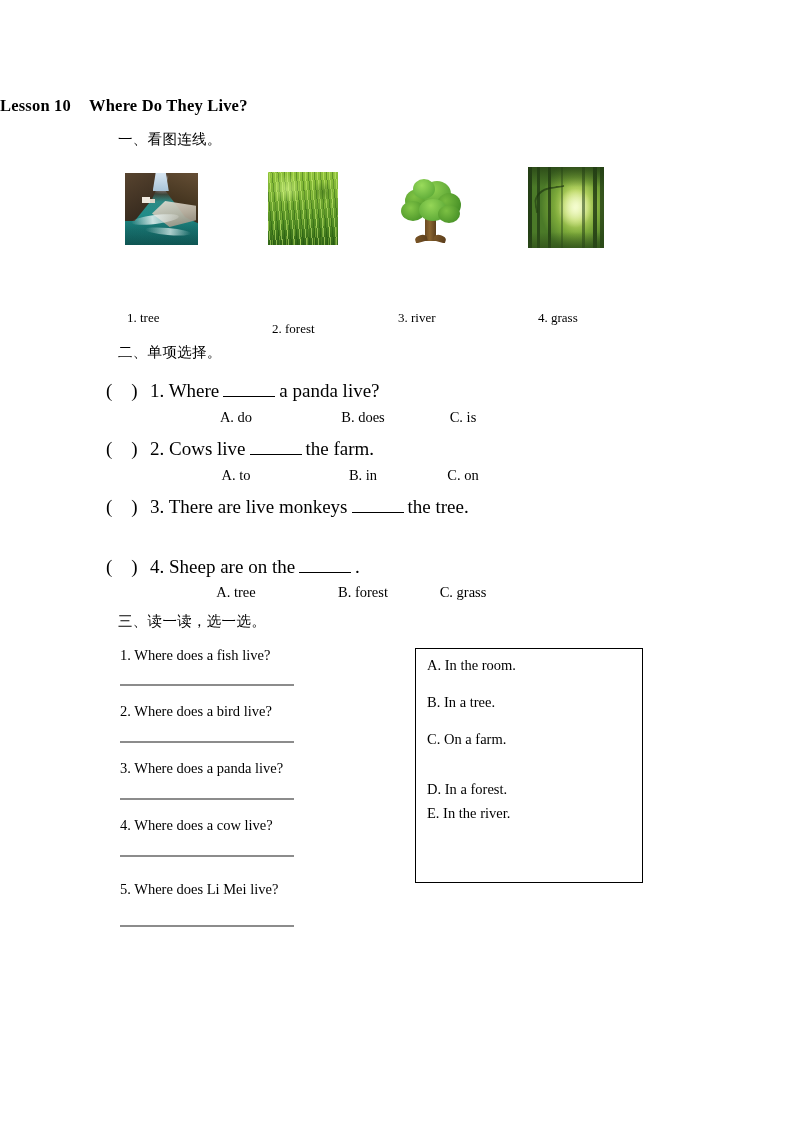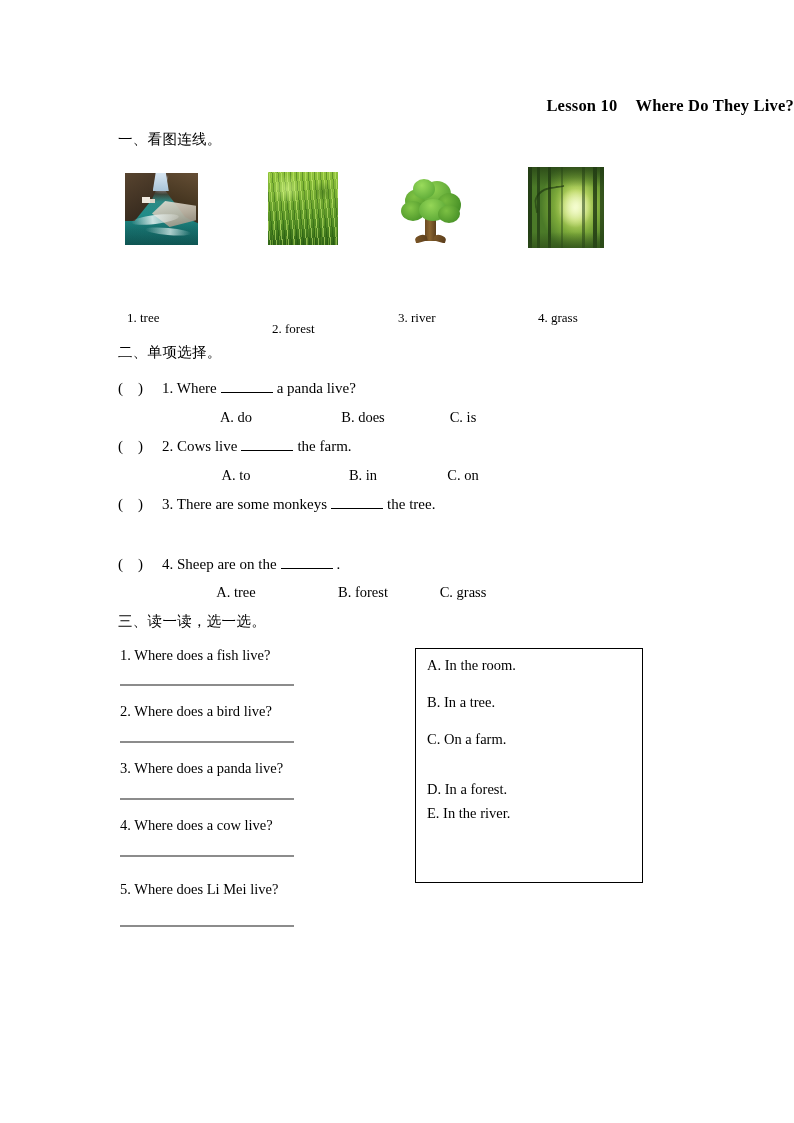--- a/index.html
+++ b/index.html
@@ -20,21 +20,21 @@
     left: 0; top: 0;
     width: 794px;
     height: 1123px;
   }
 
   
   .title {
     position: absolute;
     left: 0; top: 96px;
     width: 794px;
-    text-align: right;
+    text-align: left;
     font-weight: bold;
     font-size: 16.5px;
     letter-spacing: 0.2px;
   }
   .title .gap { display: inline-block; width: 18px; }
 
   
   .sec-head {
     position: absolute;
     left: 118px;
@@ -204,22 +204,22 @@
     white-space: nowrap;
   }
   #lbl-1 { left: 127px; }
   #lbl-2 { left: 272px; margin-top: 11px; }
   #lbl-3 { left: 398px; }
   #lbl-4 { left: 538px; }
 
   
   .mc-q {
     position: absolute;
-    left: 118px;
-    font-size: 15px;
+    left: 106px;
+    font-size: 19px;
     white-space: nowrap;
   }
   .mc-q .paren { display: inline-block; width: 44px; }
   .blank {
     display: inline-block;
     border-bottom: 1.3px solid #000;
     width: 52px;
     height: 12px;
     margin: 0 4px;
     vertical-align: baseline;
@@ -355,21 +355,21 @@
   <div class="mc-q" id="q2">
     <span class="paren">(&nbsp;&nbsp;&nbsp;&nbsp;)</span><span>2.</span>
     <span>Cows live</span><span class="blank"></span><span>the farm.</span>
   </div>
   <div class="mc-opts" id="q2o">
     <span class="op op-a">A. to</span><span class="op op-b">B. in</span><span class="op op-c">C. on</span>
   </div>
 
   <div class="mc-q" id="q3">
     <span class="paren">(&nbsp;&nbsp;&nbsp;&nbsp;)</span><span>3.</span>
-    <span>There are some monkeys</span><span class="blank"></span><span>the tree.</span>
+    <span>There are live monkeys</span><span class="blank"></span><span>the tree.</span>
   </div>
 
   <div class="mc-q" id="q4">
     <span class="paren">(&nbsp;&nbsp;&nbsp;&nbsp;)</span><span>4.</span>
     <span>Sheep are on the</span><span class="blank"></span><span>.</span>
   </div>
   <div class="mc-opts" id="q4o">
     <span class="op op-a">A. tree</span><span class="op op-b">B. forest</span><span class="op op-c">C. grass</span>
   </div>
 

